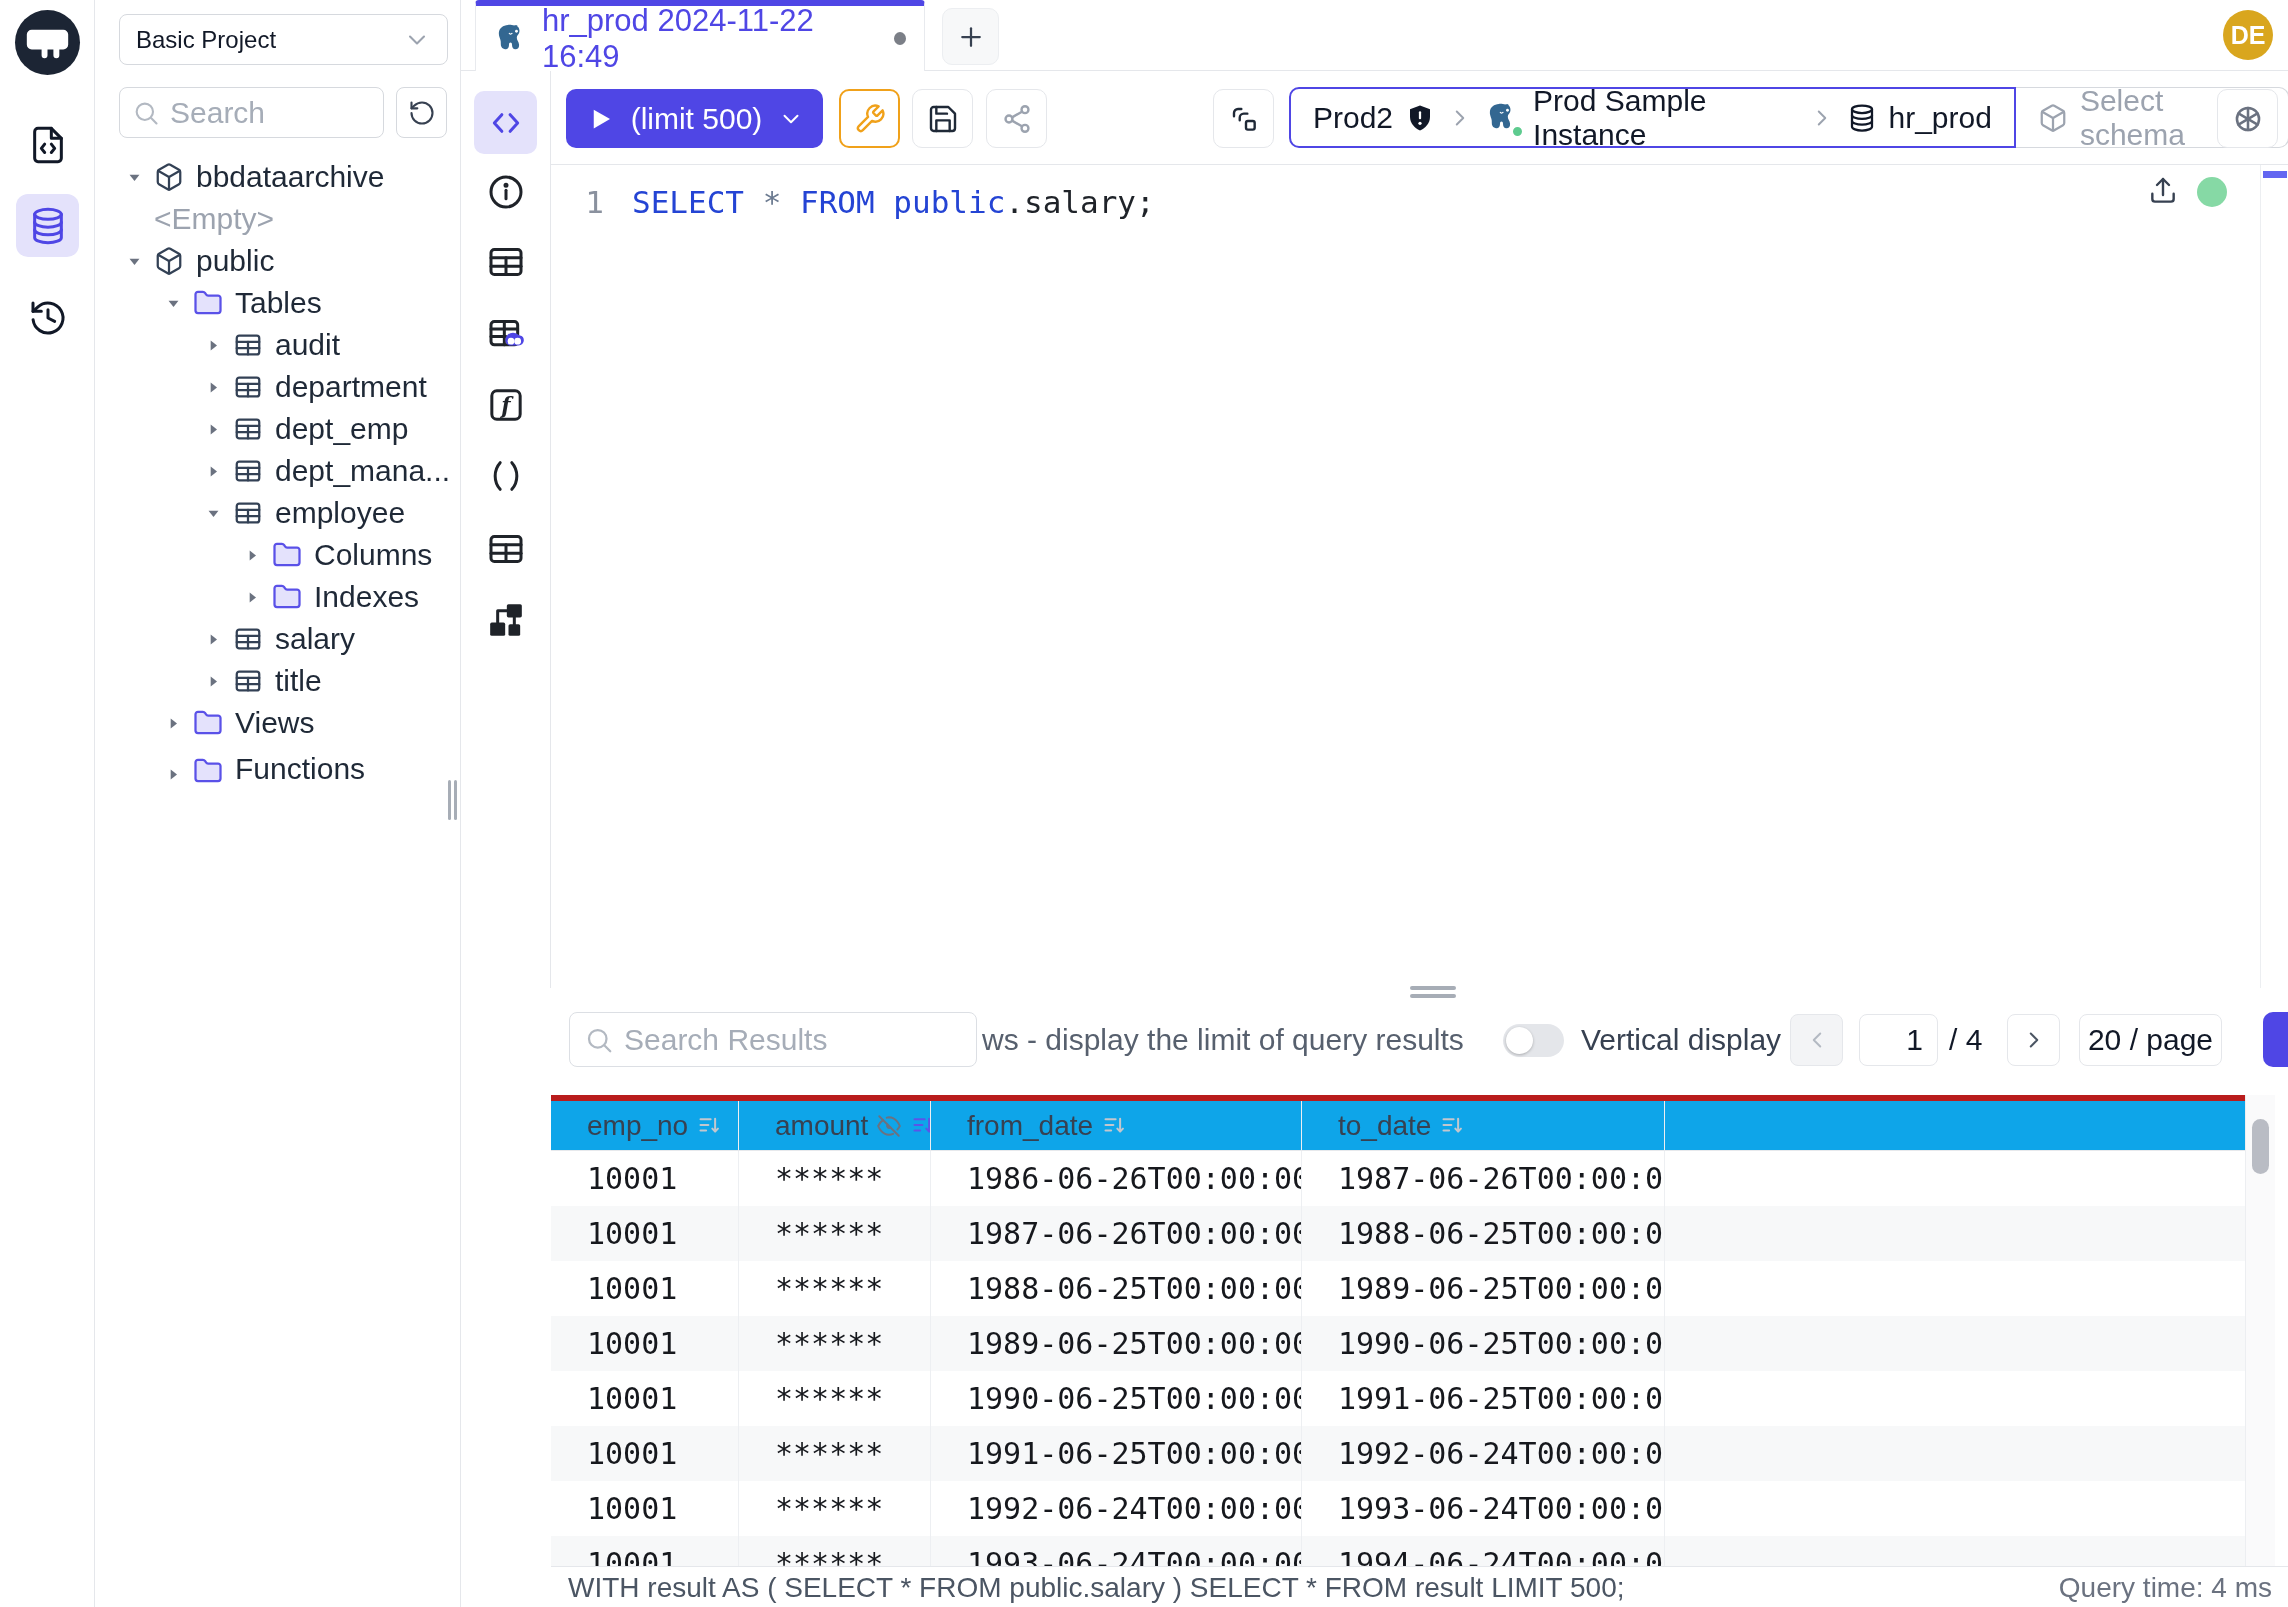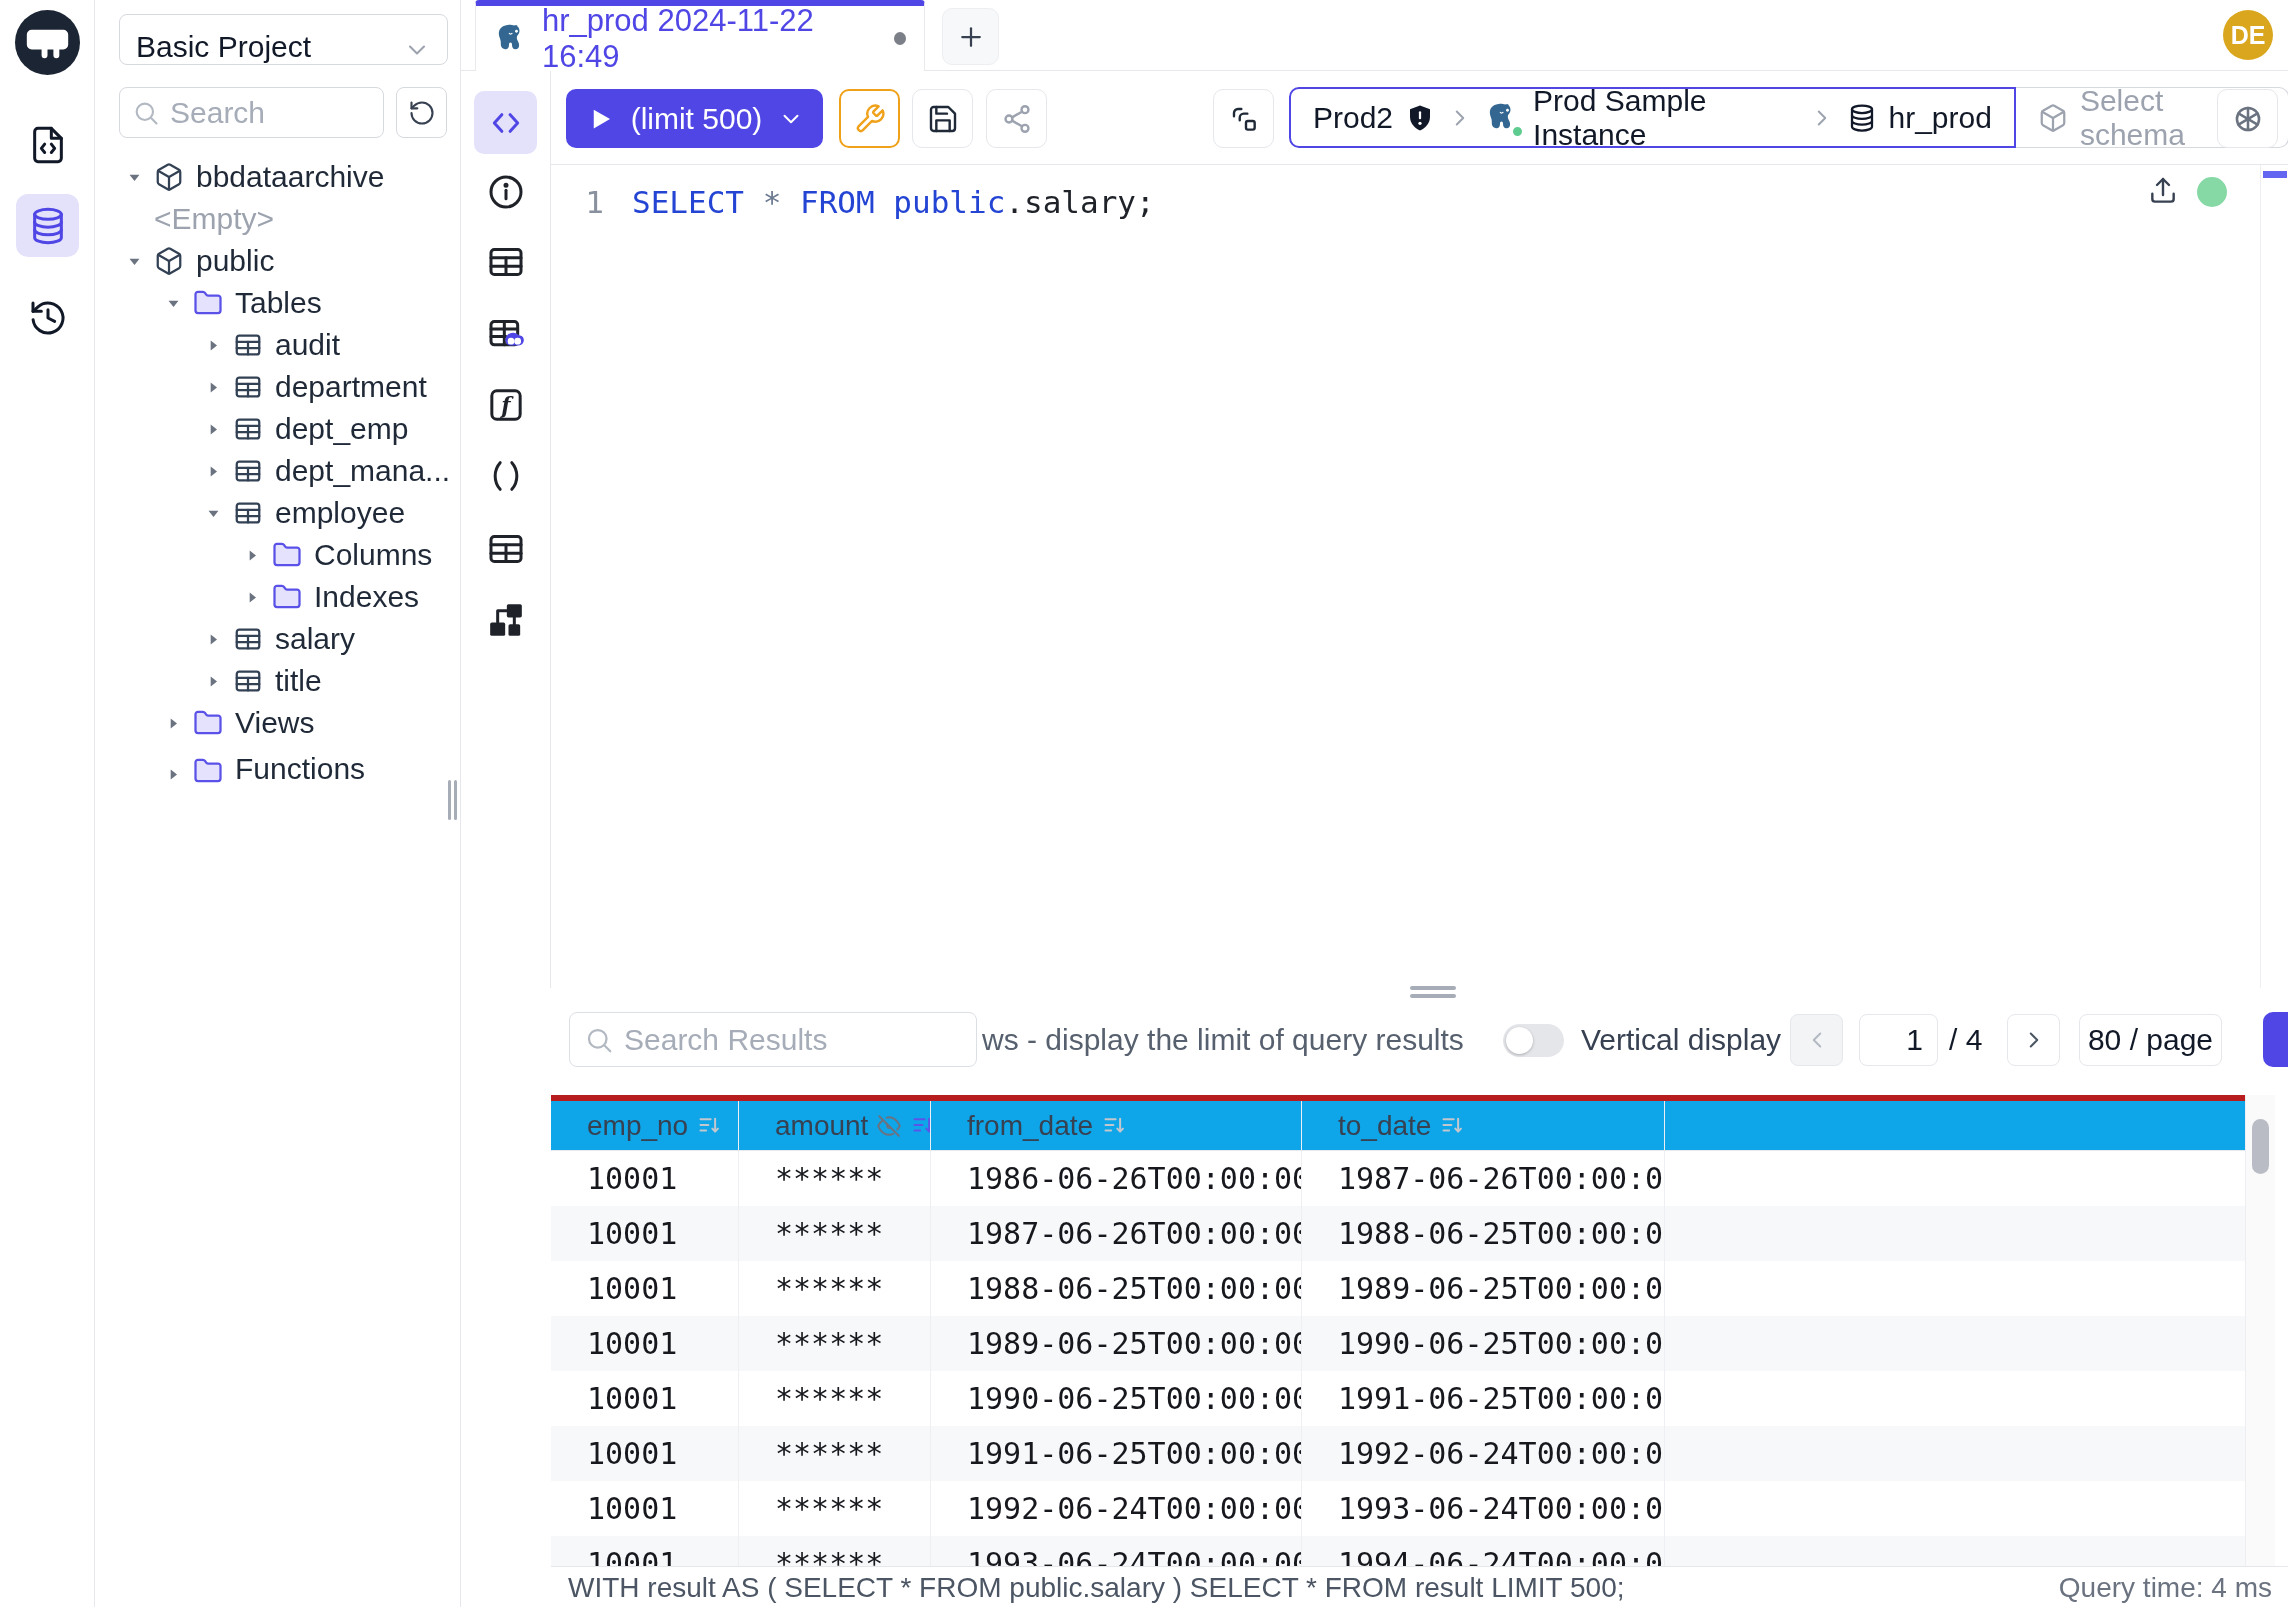--- a/index.html
+++ b/index.html
@@ -15,21 +15,21 @@
   .logo { position:absolute; left:15px; top:10px; width:65px; height:65px; border-radius:50%; background:#1c2534; }
   .logo svg { width:100%; height:100%; }
   .rail-btn { position:absolute; left:16px; width:63px; height:63px; border-radius:12px;
               display:flex; align-items:center; justify-content:center; color:#111827; }
   .rail-btn .ic { width:40px; height:40px; }
   .rail-btn.active { background:#e4e2fb; color:#4f46e5; }
 
   
   .sidebar { left:95px; top:0; width:366px; height:1608px; border-right:1px solid #e5e7eb; background:#fff; }
   .proj-box { position:absolute; left:24px; top:14px; width:329px; height:51px; border:1px solid #d6d9de; border-radius:8px;
-              display:flex; align-items:flex-end; padding:0 16px; font-size:30px; color:#111827; }
+              display:flex; align-items:center; padding:0 16px; font-size:24px; color:#111827; }
   .proj-box .ic { width:28px; height:28px; margin-left:auto; color:#9ca3af; }
   .search-box { position:absolute; left:24px; top:87px; width:265px; height:51px; border:1px solid #d6d9de; border-radius:8px;
                 display:flex; align-items:center; padding:0 12px; }
   .search-box .ic { width:28px; height:28px; color:#b3b9c2; margin-right:10px; }
   .search-box input { border:none; outline:none; width:178px; font-size:30px; font-family:inherit; color:#111827; background:transparent; }
   .search-box input::placeholder { color:#a6adb8; }
   .refresh-btn { position:absolute; left:301px; top:87px; width:51px; height:51px; border:1px solid #d6d9de; border-radius:8px;
                  display:flex; align-items:center; justify-content:center; color:#374151; }
   .refresh-btn .ic { width:28px; height:28px; }
   .tree { position:absolute; left:0; top:156px; width:364px; }
@@ -721,21 +721,21 @@
       </div>
       <div class="pg-input">1</div>
       <div class="pg-total">/ 4</div>
       <div class="pg-btn" style="left:1456px;">
         <span class="ic">
             <svg viewBox="0 0 24 24" fill="none" stroke="currentColor" stroke-width="1.8" stroke-linecap="round" stroke-linejoin="round">
               <path d="m9 6 6 6-6 6"></path>
             </svg>
           </span>
       </div>
-      <div class="pg-size">80 / page</div>
+      <div class="pg-size">20 / page</div>
       <div class="export-edge"></div>
 
 
       <div class="grid">
         <div class="grid-row grid-head" id="grid-head">
             <div class="hcell">
               <span>emp_no</span>
               <span class="ic sort">
                 <svg viewBox="0 0 24 24" fill="none" stroke="currentColor" stroke-width="1.8" stroke-linecap="round" stroke-linejoin="round">
                   <path d="M4 6.5h9"></path>

